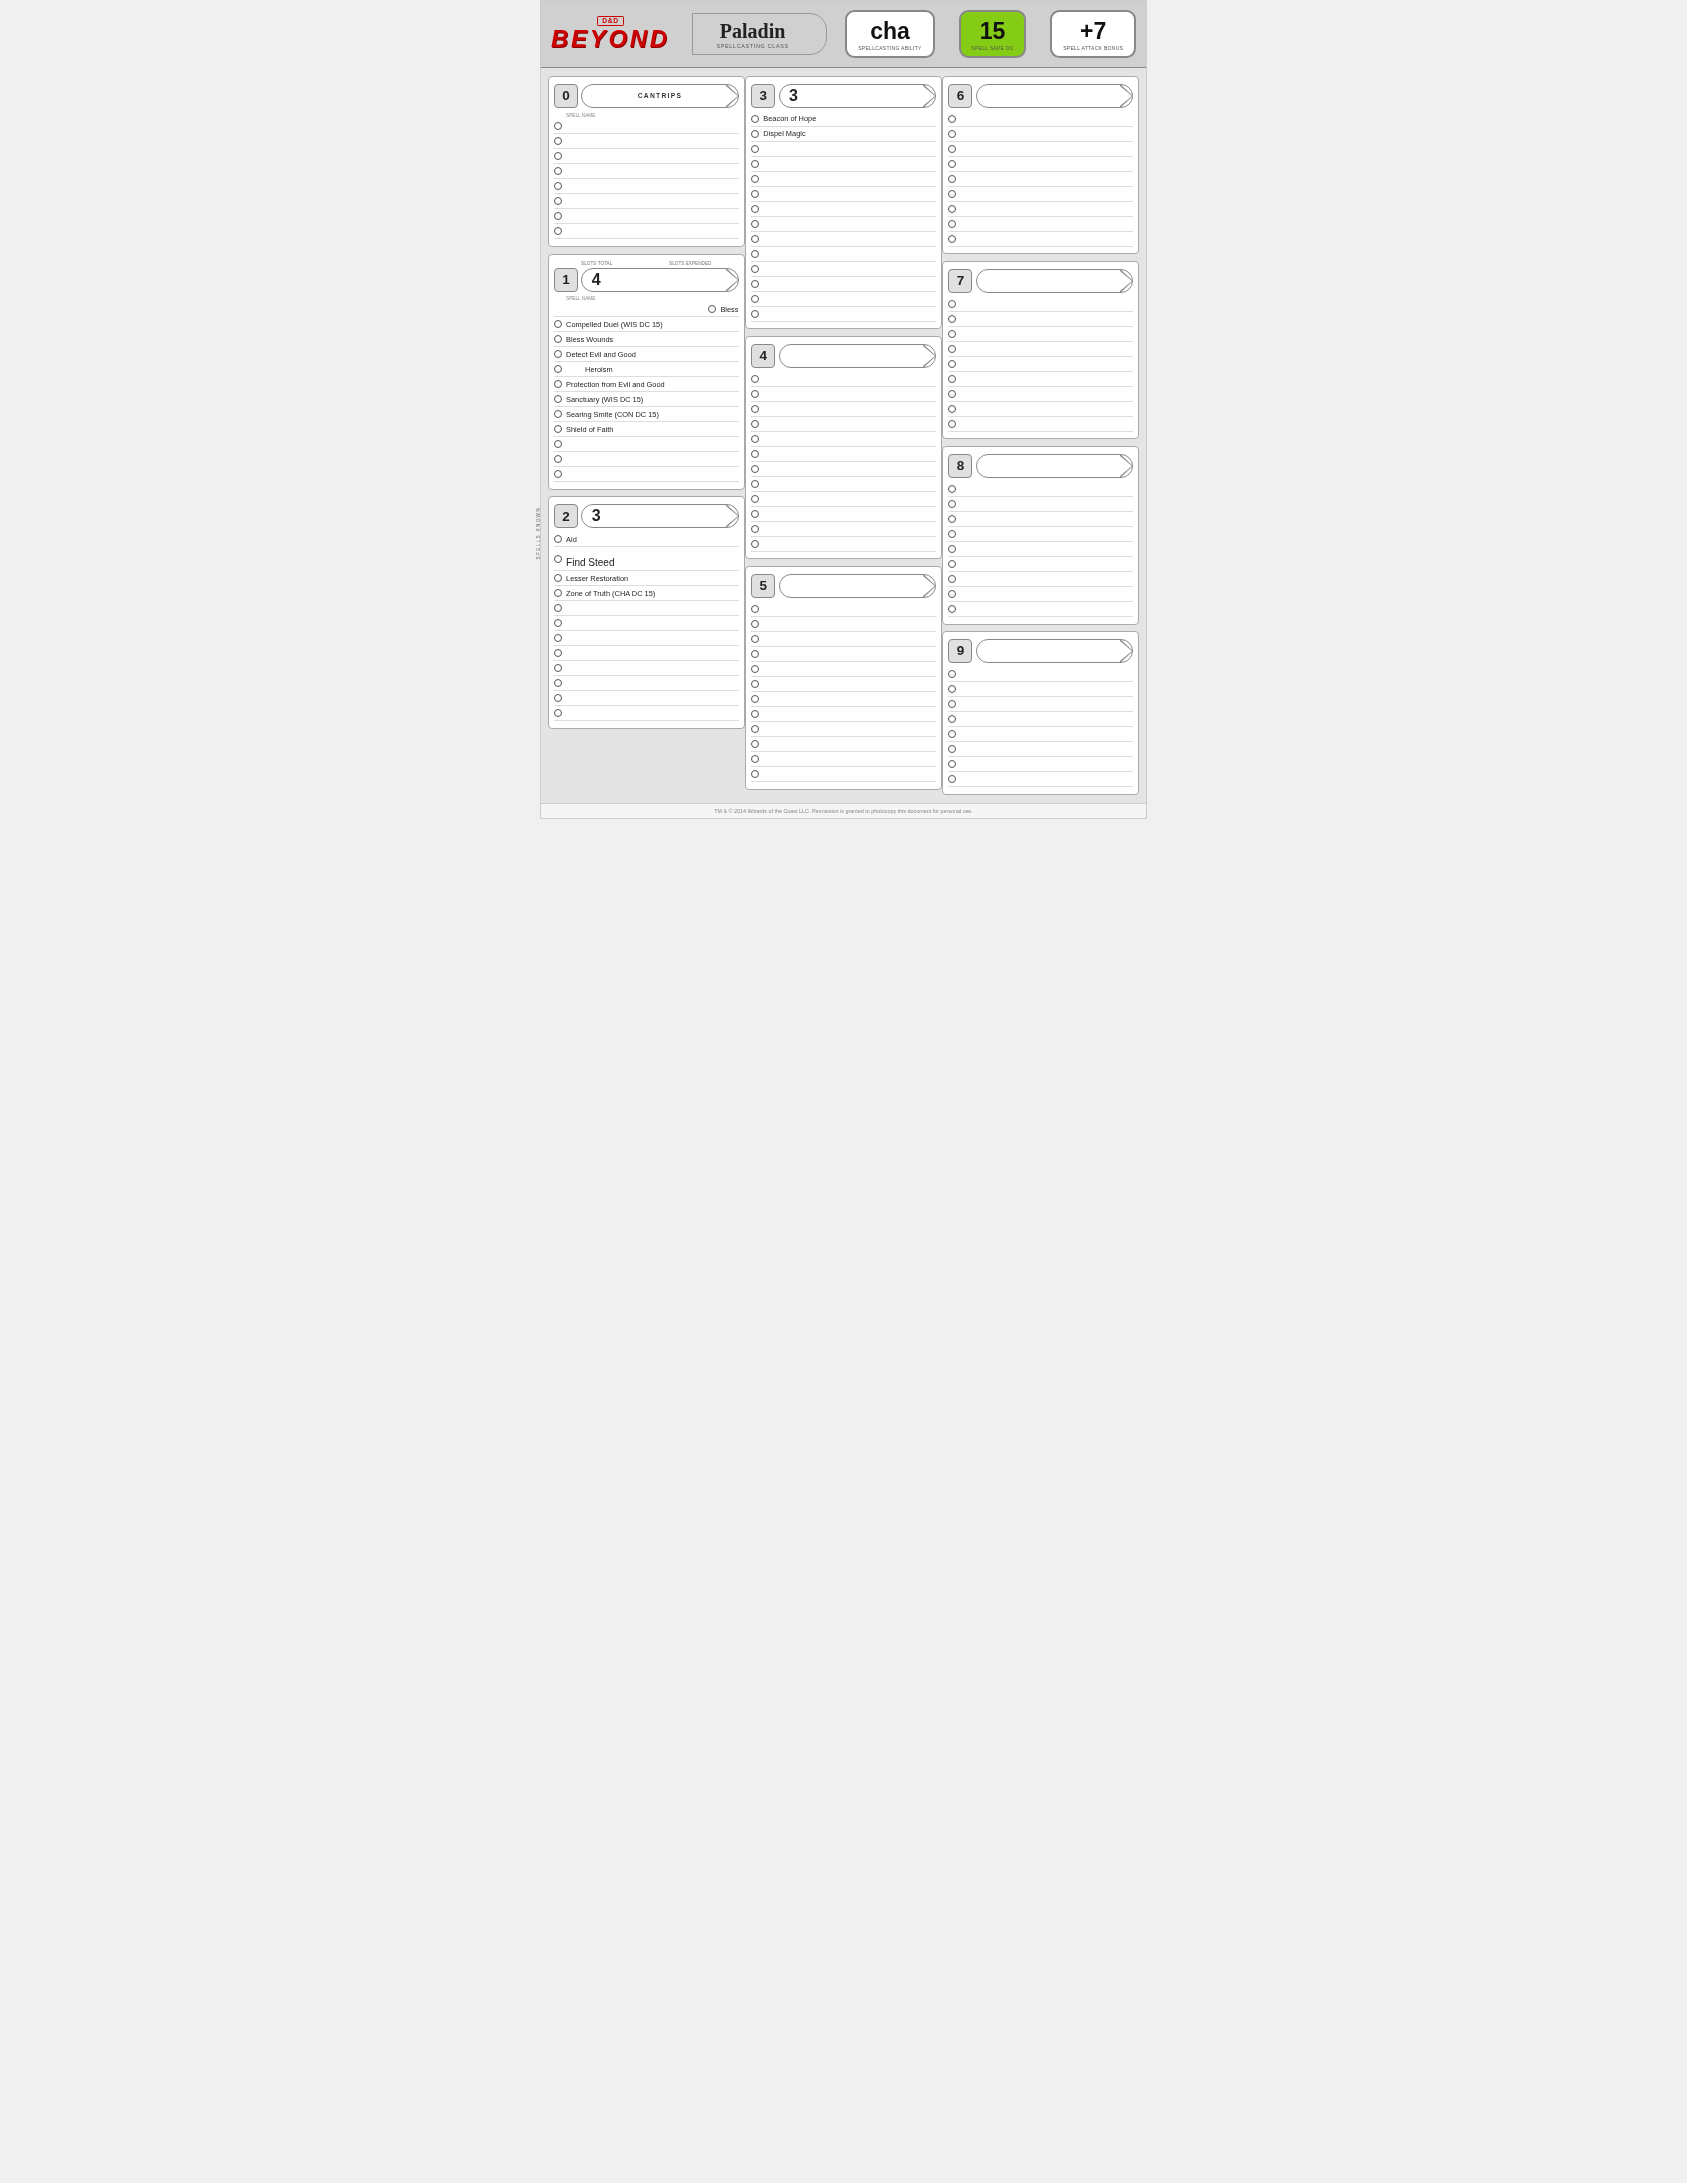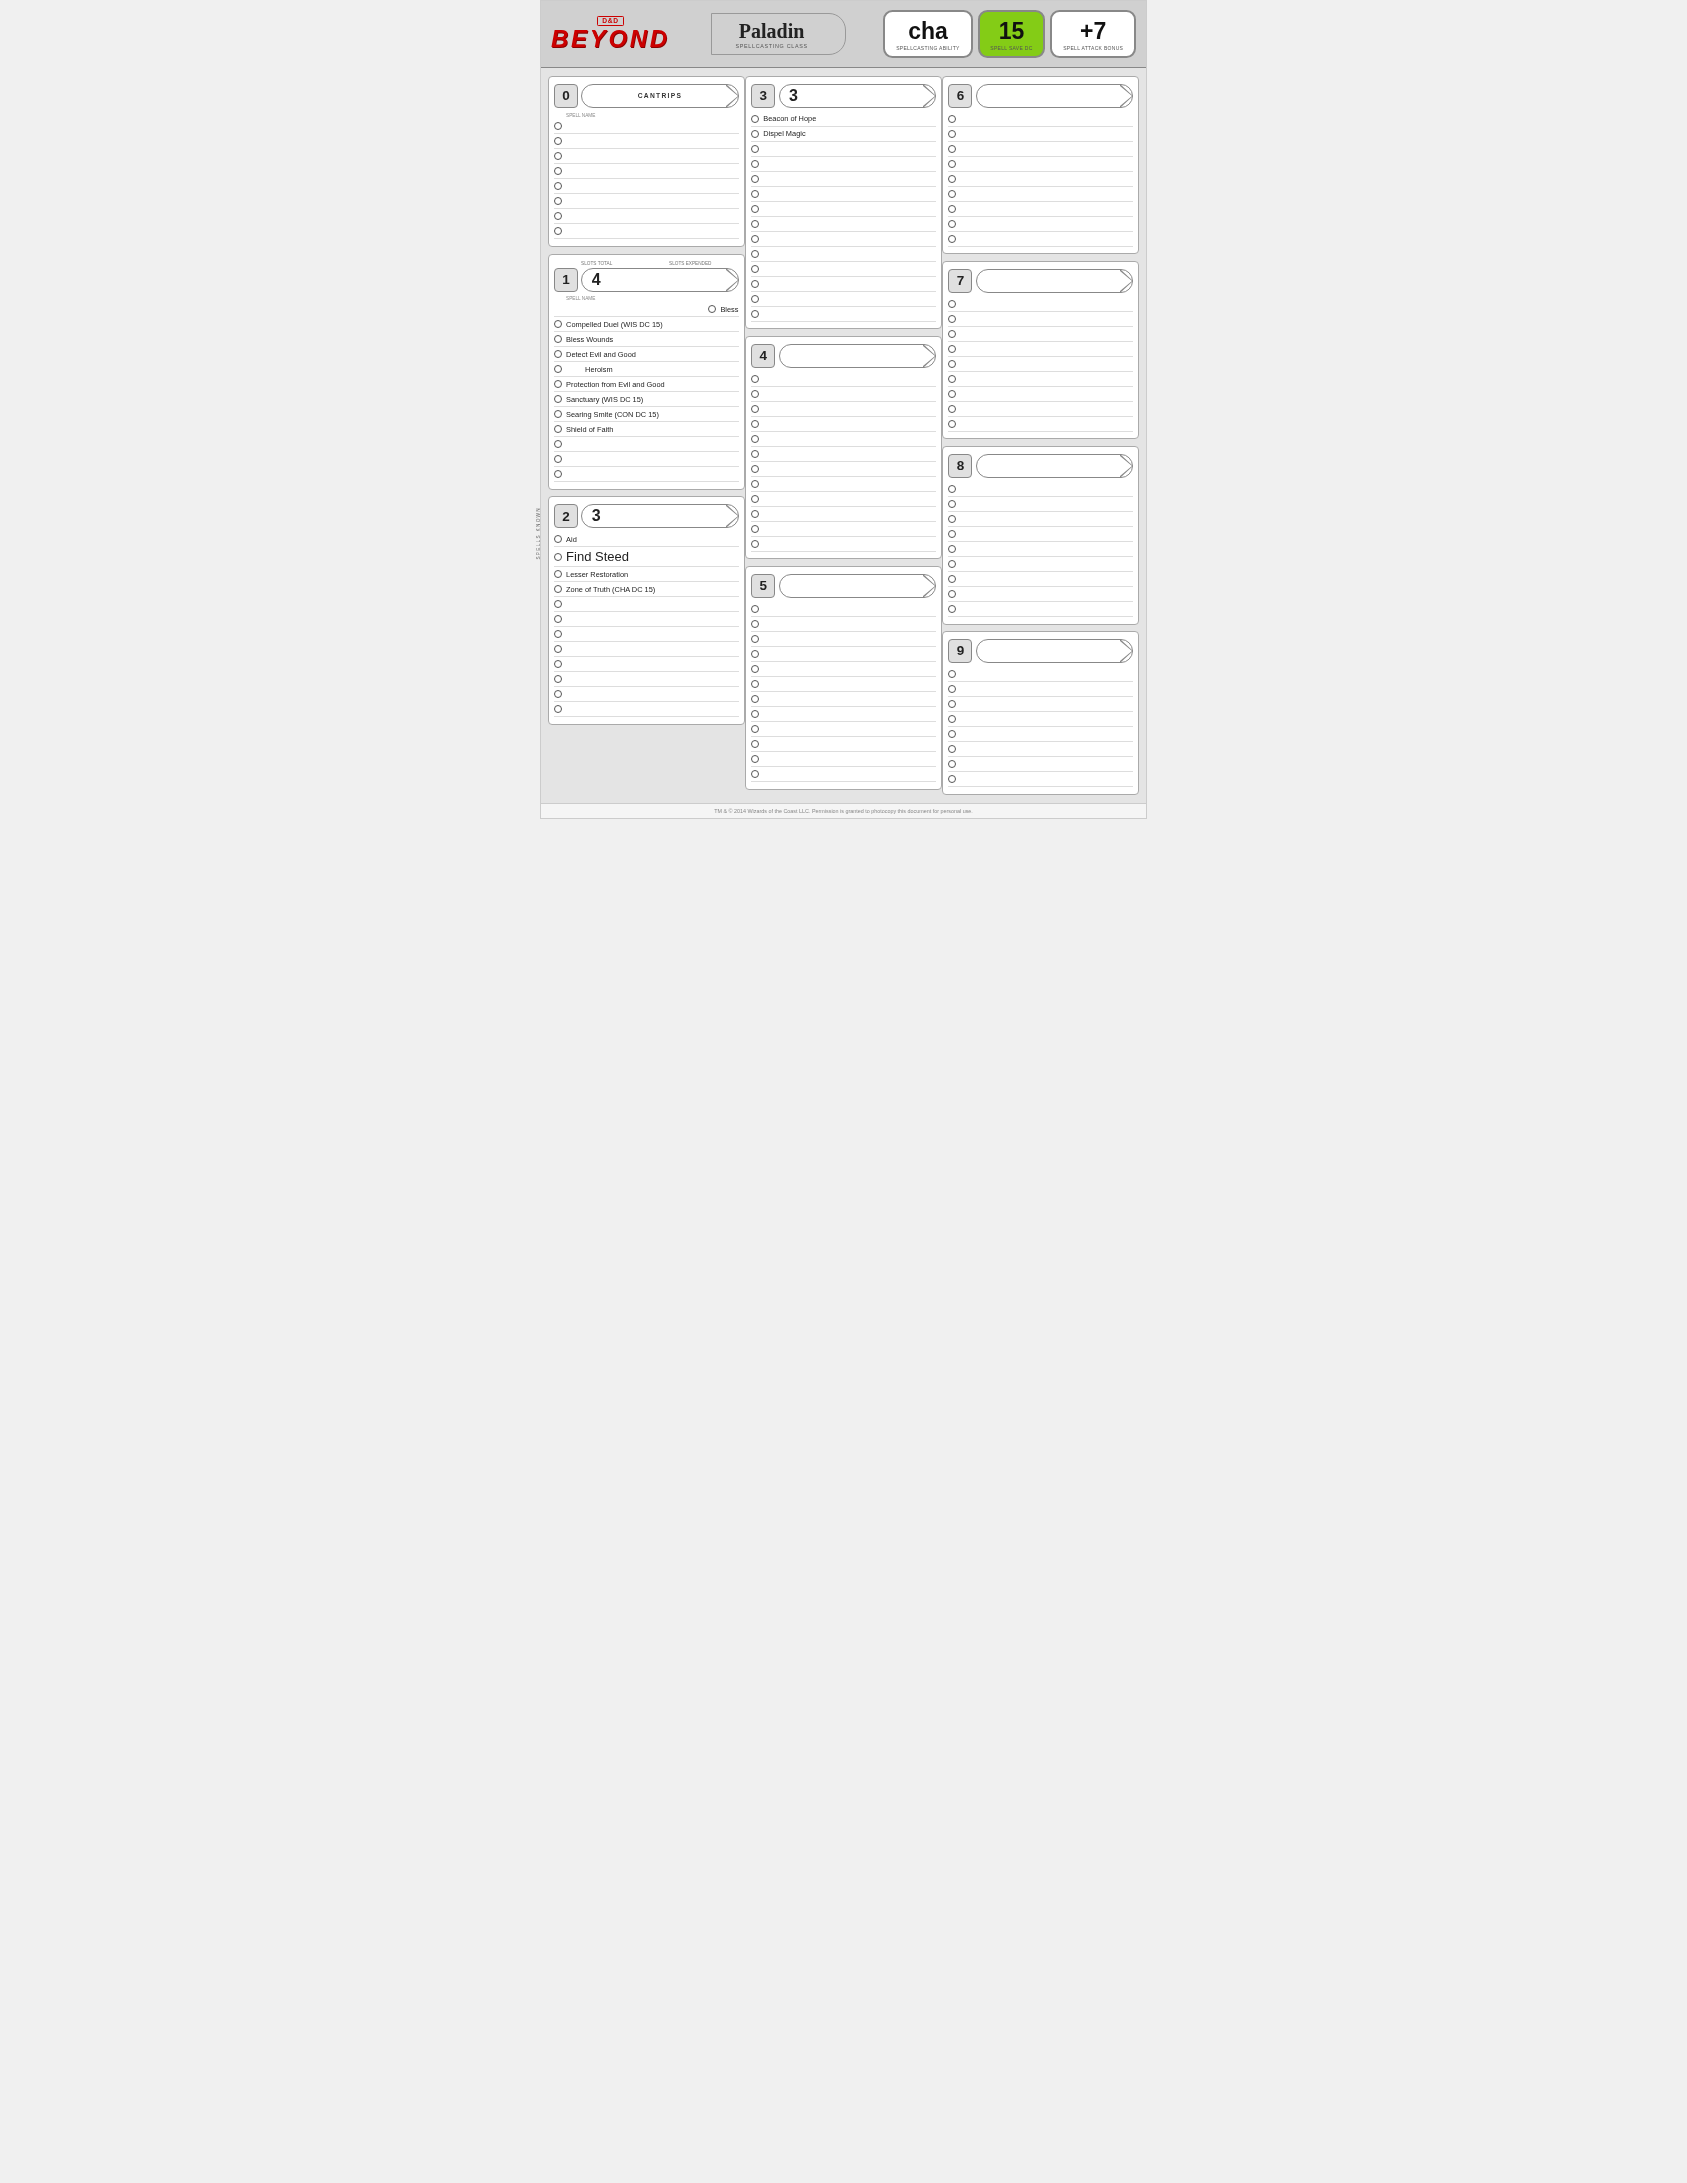--- a/index.html
+++ b/index.html
@@ -50,21 +50,21 @@
       </div>
     </div>
 
     <div style="flex:1; text-align:center;">
       <div style="background:#d0d0d0; border:1.3px solid #999; border-radius:0 17px 17px 0; padding:5.4px 20px 5.4px 6.7px; display:inline-block; min-width:135px;">
         <div style="font-size:20px; font-weight:bold; font-family:Georgia,serif; color:#222;">Paladin</div>
         <div style="font-size:5.4px; text-transform:uppercase; color:#555; letter-spacing:0.7px;">SPELLCASTING CLASS</div>
       </div>
     </div>
 
-    <div style="display:flex; gap:5px; margin-left:6.7px;">
+    <div style="display:flex; gap:24px; margin-left:6.7px;">
       <div style="border:2px solid #888; border-radius:9.4px; background:#fff; padding:5.4px 10.8px; text-align:center; min-width:64px;">
         <span style="font-size:23px; font-weight:bold; color:#111; display:block;">cha</span>
         <span style="font-size:5px; text-transform:uppercase; color:#555; letter-spacing:0.3px; display:block; line-height:1.2;">SPELLCASTING ABILITY</span>
       </div>
       <div style="border:2px solid #888; border-radius:9.4px; background:#84cc16; padding:5.4px 10.8px; text-align:center; min-width:64px;">
         <span style="font-size:23px; font-weight:bold; color:#111; display:block;">15</span>
         <span style="font-size:5px; text-transform:uppercase; color:#555; letter-spacing:0.3px; display:block; line-height:1.2;">SPELL SAVE DC</span>
       </div>
       <div style="border:2px solid #888; border-radius:9.4px; background:#fff; padding:5.4px 10.8px; text-align:center; min-width:64px;">
         <span style="font-size:23px; font-weight:bold; color:#111; display:block;">+7</span>
@@ -198,21 +198,21 @@
             <div style="position:absolute; right:-1.3px; top:50%; transform:translateY(-50%); width:0; height:0; border-top:12px solid transparent; border-bottom:12px solid transparent; border-left:13.5px solid #888;"></div>
             <div style="position:absolute; right:0px; top:50%; transform:translateY(-50%); width:0; height:0; border-top:10.8px solid transparent; border-bottom:10.8px solid transparent; border-left:12px solid #fff;"></div>
           </div>
         </div>
         <div style="display:flex;align-items:center;border-bottom:0.7px solid #ddd;padding:2px 0;min-height:15px;">
             <div style="width:8px;height:8px;border:1px solid #555;border-radius:50%;flex-shrink:0;margin-right:4px;"></div>
             <span style="font-size:7.4px;color:#222;">Aid</span>
           </div>
         <div style="display:flex;align-items:center;border-bottom:0.7px solid #ddd;padding:2px 0;min-height:15px;">
             <div style="width:8px;height:8px;border:1px solid #555;border-radius:50%;flex-shrink:0;margin-right:4px;"></div>
-            <span style="font-size:13px;color:#222;">Find Steed</span>
+            <span style="font-size:10px;color:#222;margin-top:8px;">Find Steed</span>
           </div>
         <div style="display:flex;align-items:center;border-bottom:0.7px solid #ddd;padding:2px 0;min-height:15px;">
             <div style="width:8px;height:8px;border:1px solid #555;border-radius:50%;flex-shrink:0;margin-right:4px;"></div>
             <span style="font-size:7.4px;color:#222;">Lesser Restoration</span>
           </div>
         <div style="display:flex;align-items:center;border-bottom:0.7px solid #ddd;padding:2px 0;min-height:15px;">
             <div style="width:8px;height:8px;border:1px solid #555;border-radius:50%;flex-shrink:0;margin-right:4px;"></div>
             <span style="font-size:7.4px;color:#222;">Zone of Truth (CHA DC 15)</span>
           </div>
         <div style="display: flex; align-items: center; border-bottom: 0.7px solid rgb(221, 221, 221); padding: 2px 0px; min-height: 15px;">

